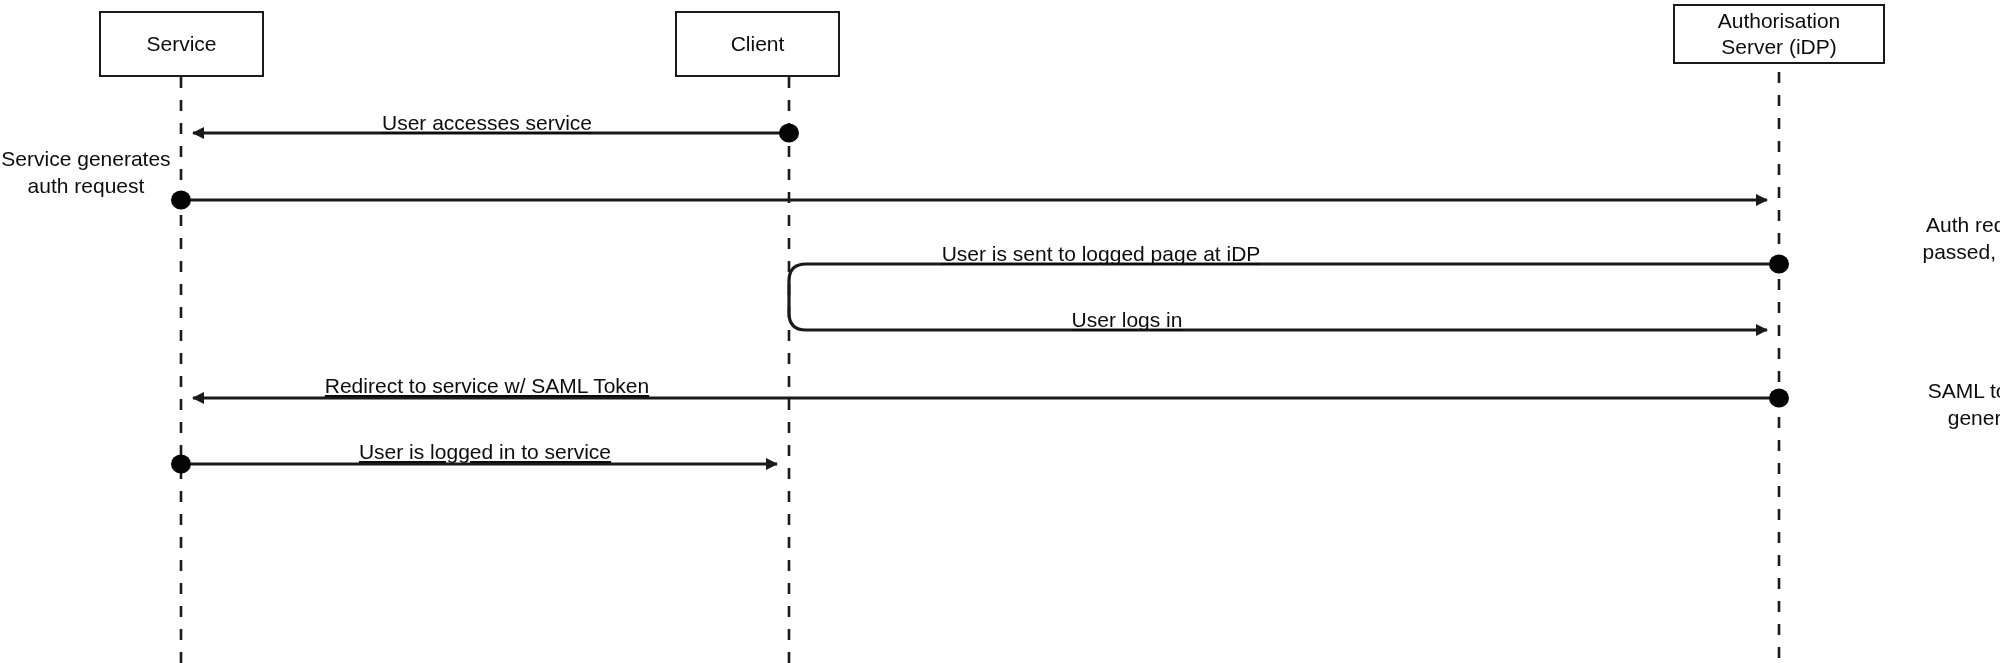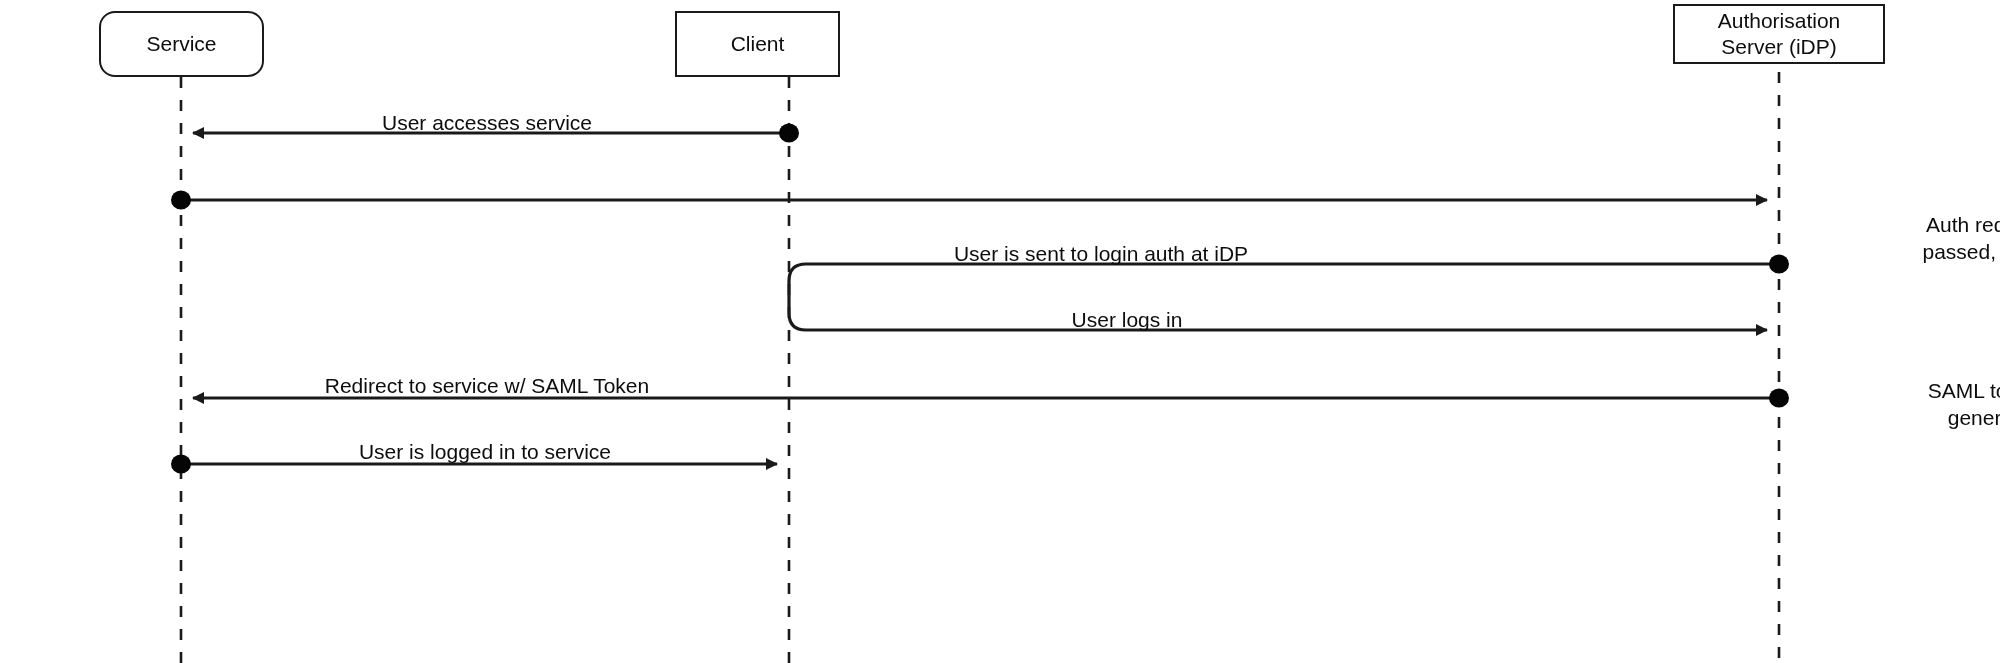--- a/index.html
+++ b/index.html
@@ -44,20 +44,21 @@
     padding: 0 6px;
   }
   .msg-label {
     position: absolute;
     font-size: 21px;
     line-height: 1.2;
     color: #0d0d0d;
     white-space: nowrap;
     text-align: center;
     transform: translateX(-50%);
+    text-decoration: underline;
   }
   .side-note {
     position: absolute;
     font-size: 21px;
     line-height: 1.28;
     color: #0d0d0d;
     text-align: center;
     white-space: pre-line;
   }
   .side-note.left-note { text-align: center; }
@@ -103,44 +104,46 @@
       <line x1="1779" y1="398" x2="193" y2="398" stroke="#1a1a1a" stroke-width="3.2" marker-end="url(#arrow-left)"></line>
       <ellipse cx="1779" cy="398" rx="10" ry="9.5" fill="#050505"></ellipse>
     </g>
 
     <g>
       <line x1="181" y1="464" x2="777" y2="464" stroke="#1a1a1a" stroke-width="3.2" marker-end="url(#arrow-right)"></line>
       <ellipse cx="181" cy="464" rx="10" ry="9.5" fill="#050505"></ellipse>
     </g>
   </svg>
 
-  <div class="lifeline-box" style="left:99px; top:11px; width:165px; height:66px;border-radius:16px;">
+  <div class="lifeline-box" style="left:99px; top:11px; width:165px; height:66px;">
     <span class="lifeline-label">Service</span>
   </div>
 
   <div class="lifeline-box" style="left:675px; top:11px; width:165px; height:66px;">
     <span class="lifeline-label">Client</span>
   </div>
 
   <div class="lifeline-box" style="left:1673px; top:4px; width:212px; height:60px;">
     <span class="lifeline-label">Authorisation
 Server (iDP)</span>
   </div>
 
   <div class="msg-label" style="left:487px; top:110px;">User accesses service</div>
 
 
-  <div class="msg-label" style="left:1101px; top:241px;">User is sent to login auth at iDP</div>
+  <div class="msg-label" style="left:1101px; top:241px;">User is sent to logged page at iDP</div>
 
   <div class="msg-label" style="left:1090px; top:307px;margin-left:37px;">User logs in</div>
 
   <div class="msg-label" style="left:487px; top:373px;">Redirect to service w/ SAML Token</div>
 
   <div class="msg-label" style="left:485px; top:439px;">User is logged in to service</div>
 
+  <div class="side-note left-note" style="left:0px; top:146px; width:172px;">Service generates
+auth request</div>
 
   <div class="side-note right-note" style="left:1896px; top:212px; width:200px;">Auth request is
 passed, verified</div>
 
   <div class="side-note right-note" style="left:1900px; top:378px; width:190px;">SAML token is
 generated</div>
 
 </div>
 
 </body></html>

